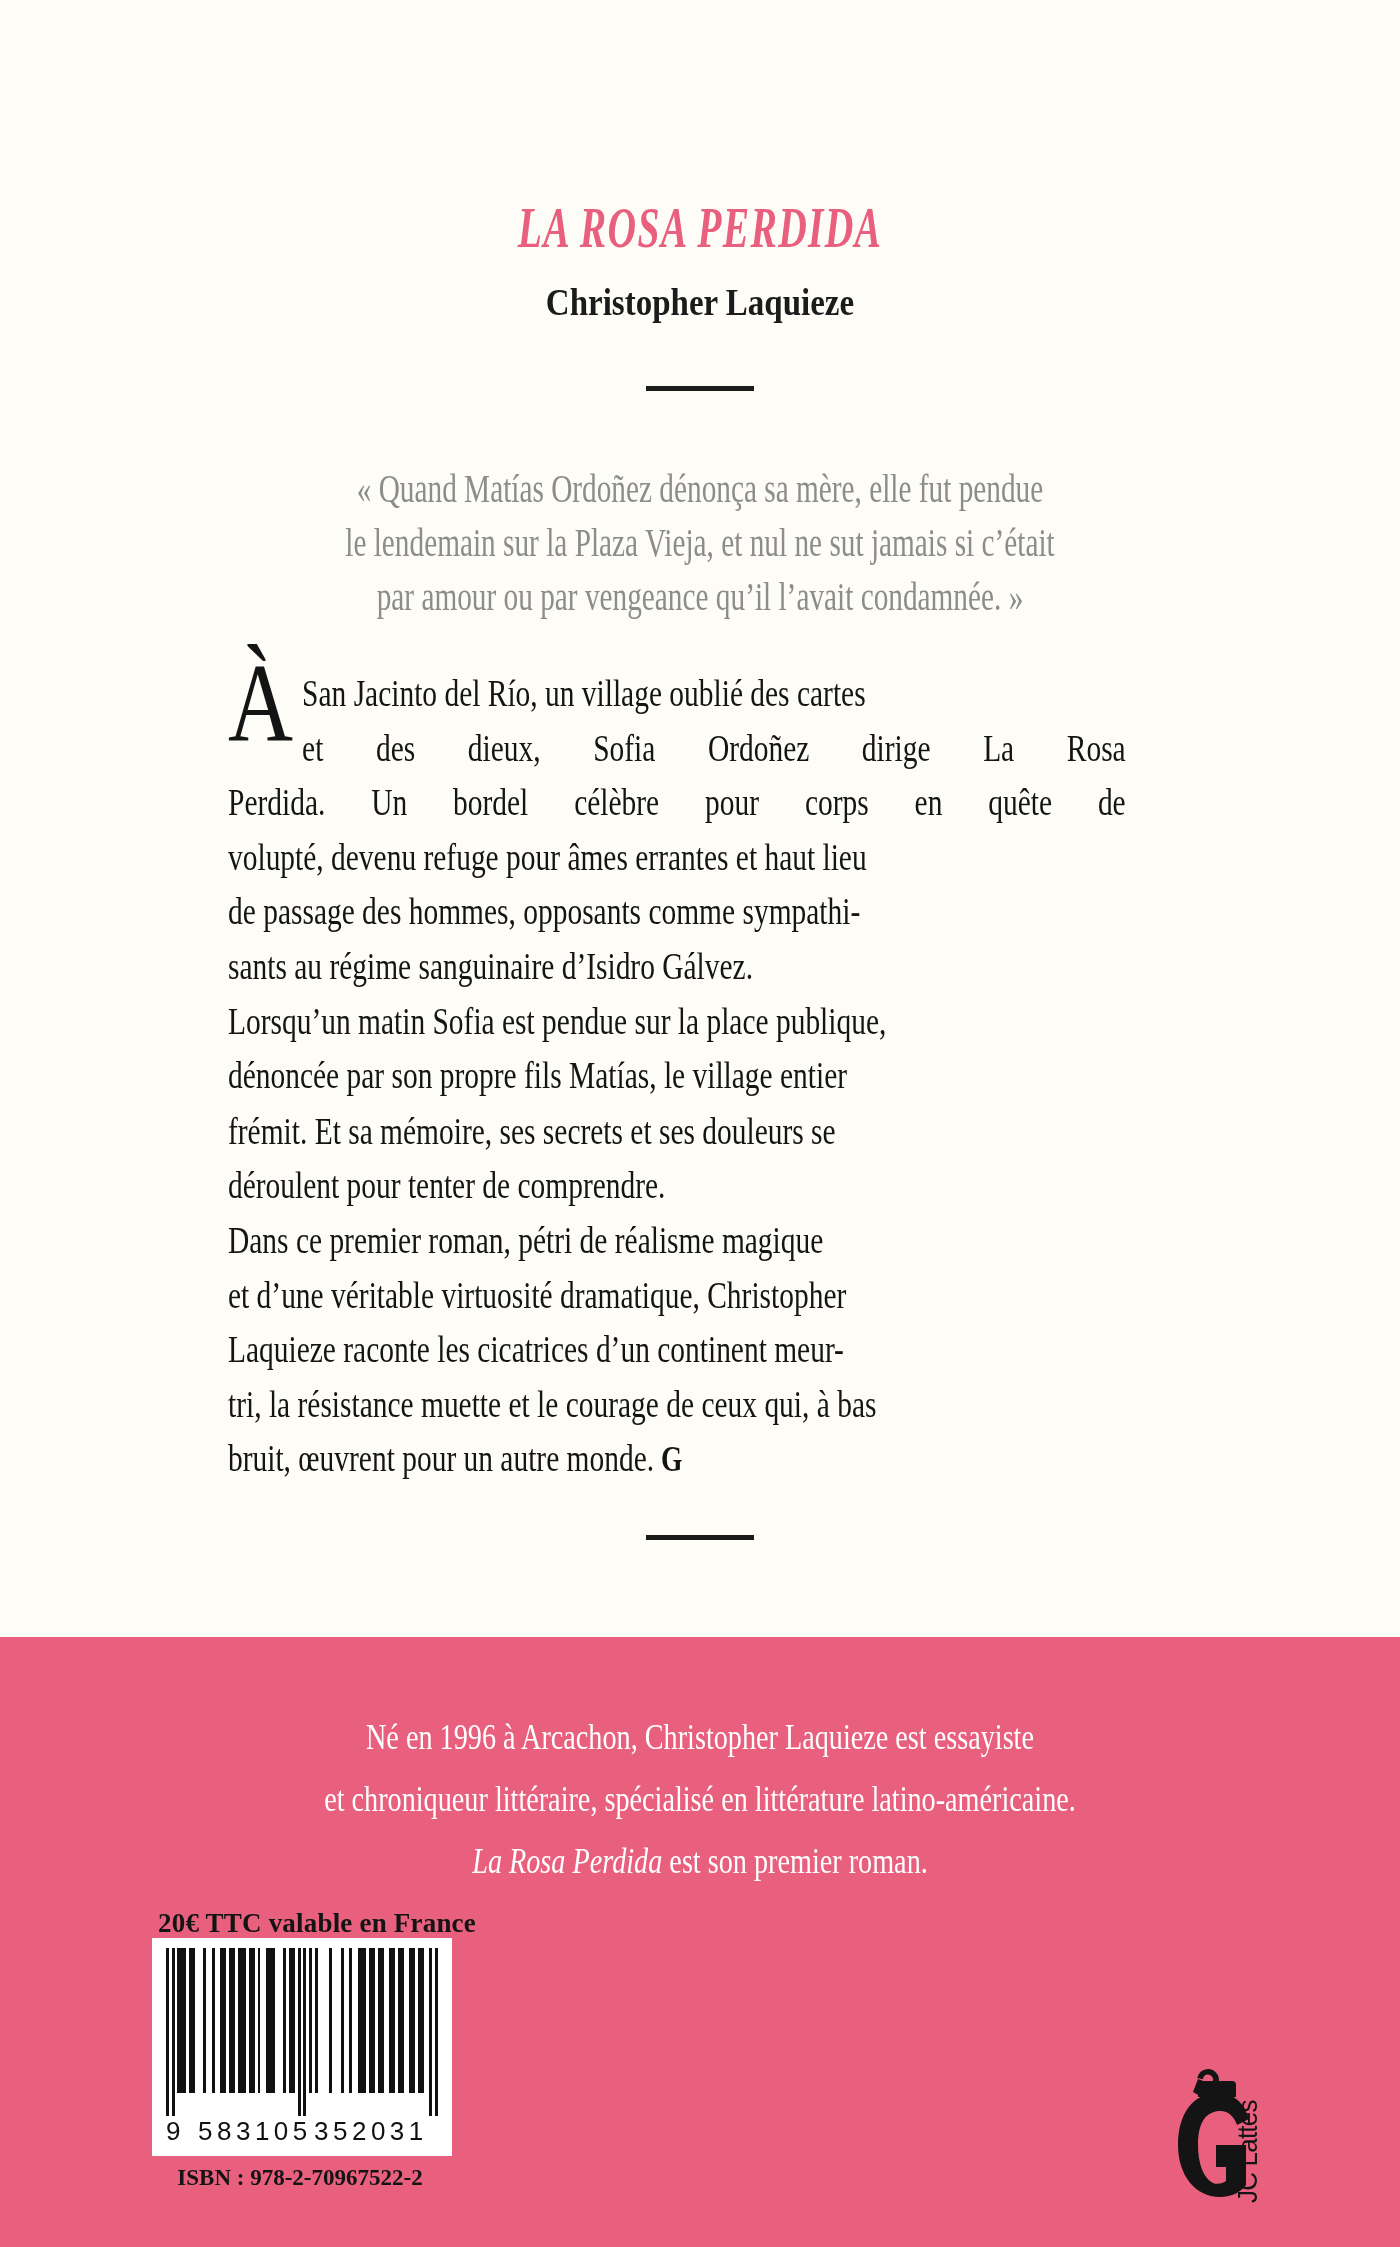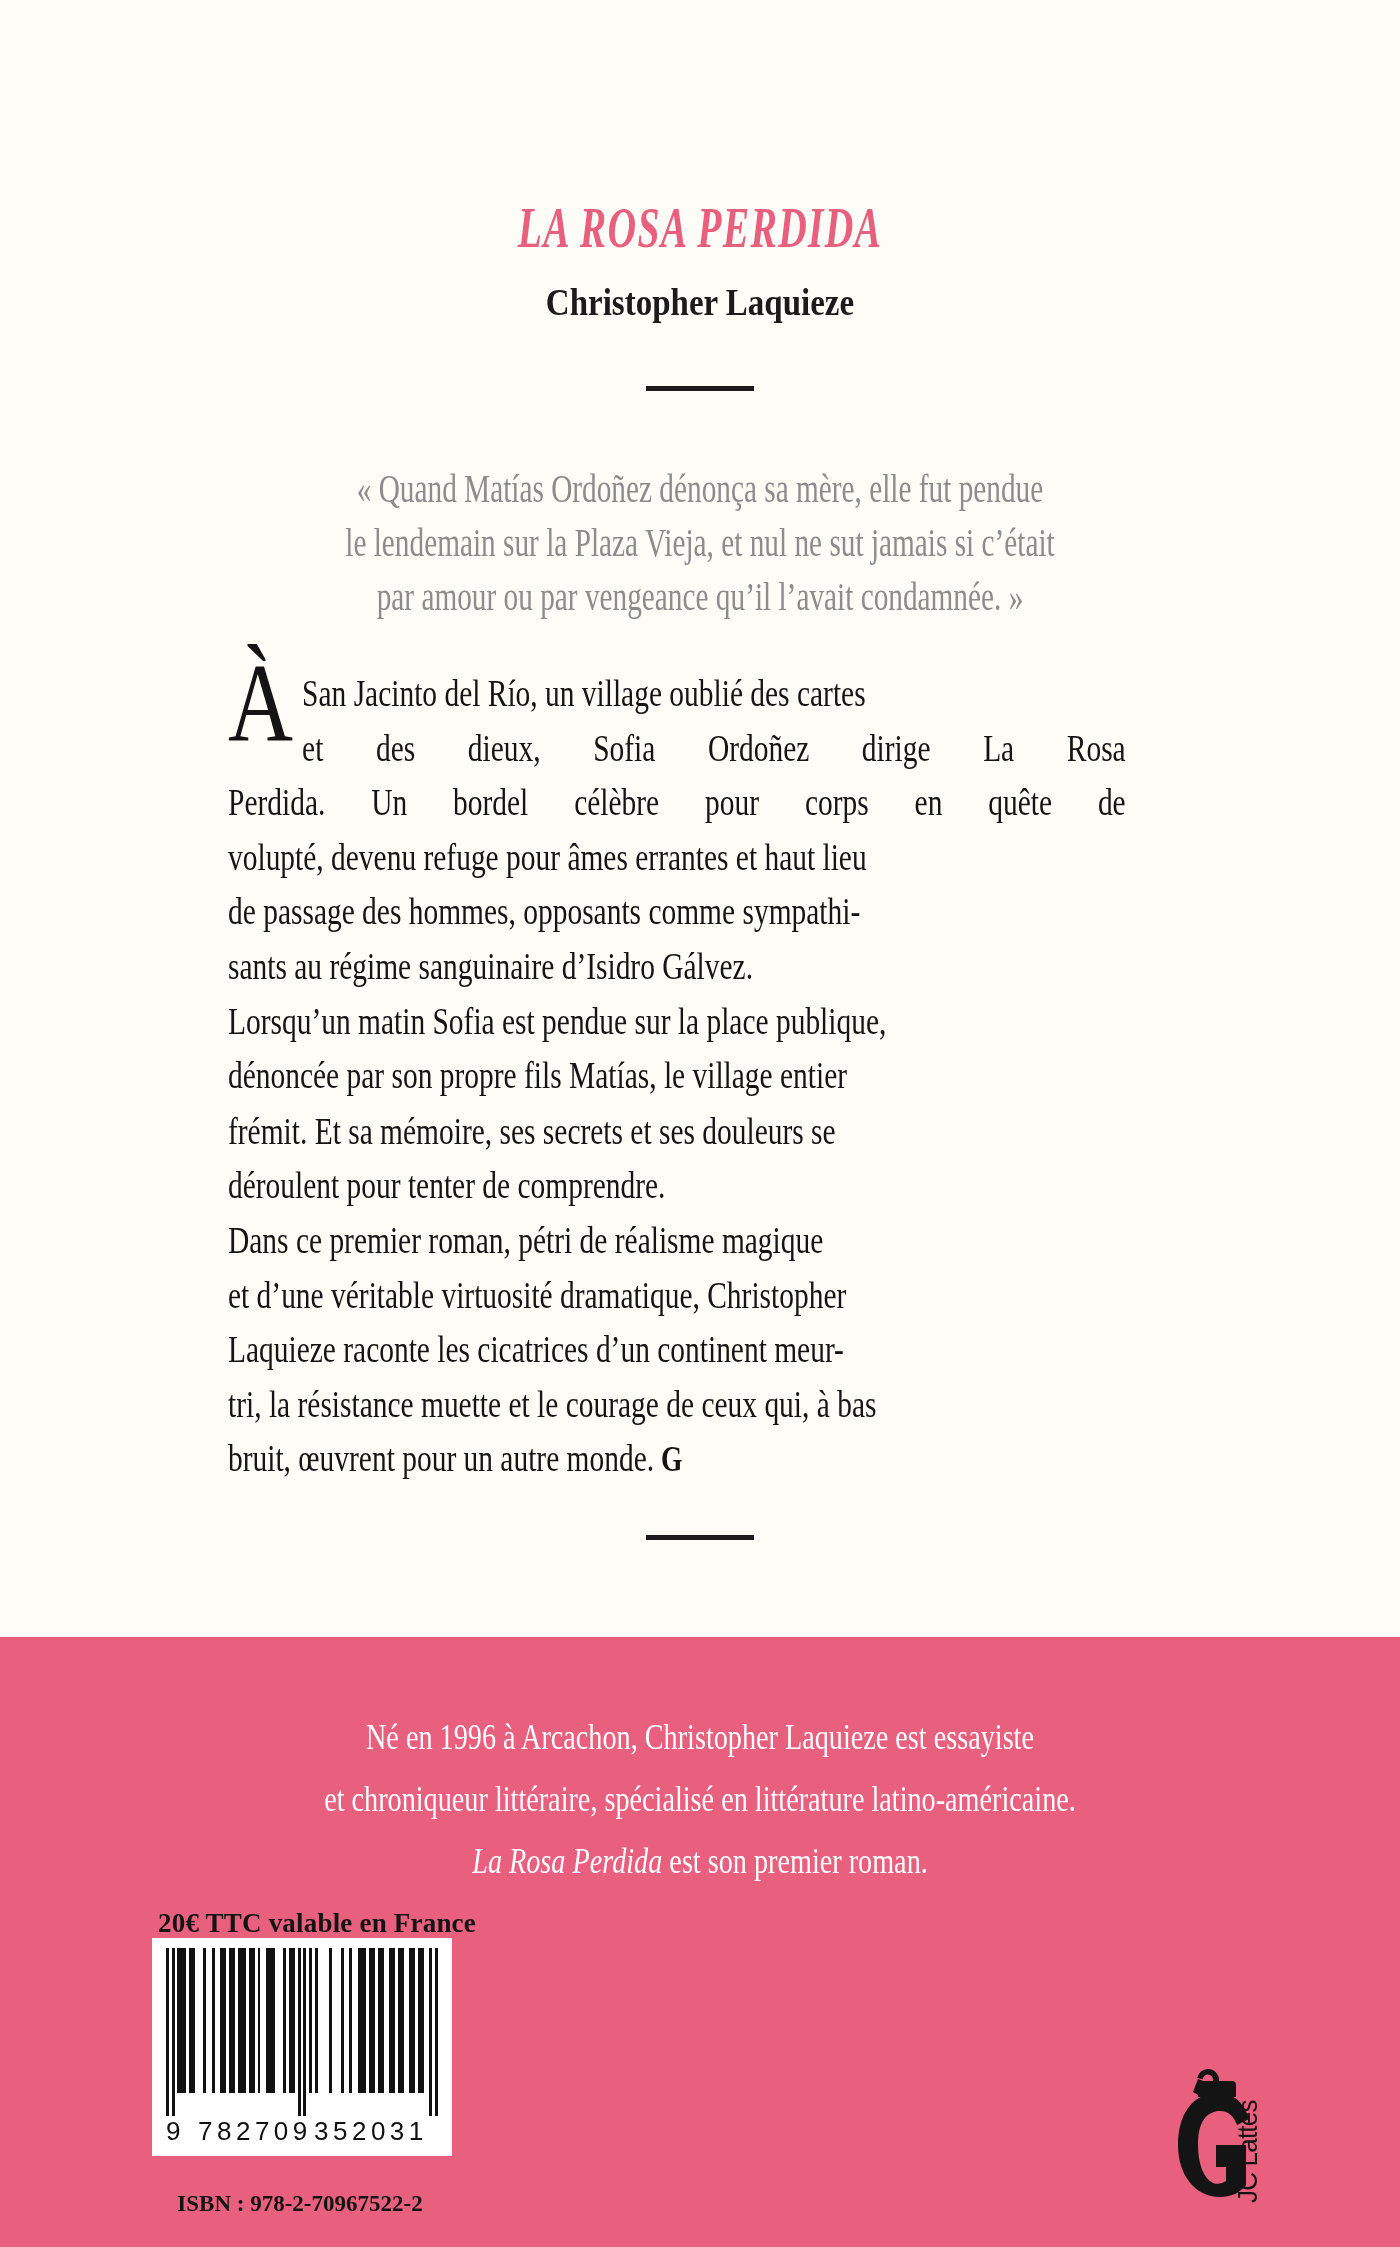--- a/index.html
+++ b/index.html
@@ -202,21 +202,21 @@
     position: absolute;
     left: 90px; top: 2163px;
     width: 420px;
     text-align: center;
     color: #141414;
     font-family: "Liberation Serif", serif;
     font-weight: bold;
     font-size: 23px;
     line-height: 30px;
   }
-  .isbn-block .il { display: block; white-space: nowrap; margin-top: 26px; }
+  .isbn-block .il { display: block; white-space: nowrap; }
 
   
   .logo {
     position: absolute;
     left: 1168px; top: 2063px;
     width: 160px;
     height: 140px;
   }
   .logo svg { display: block; }
   .logo-wordmark-wrap {
@@ -356,21 +356,21 @@
         <i class="s" style="left: 234.779px; width: 2.86316px;"></i>
         <i class="s" style="left: 243.368px; width: 2.86316px;"></i>
         <i class="s" style="left: 246.232px; width: 2.86316px;"></i>
         <i class="s" style="left: 251.958px; width: 2.86316px;"></i>
         <i class="s" style="left: 254.821px; width: 2.86316px;"></i>
         <i class="g" style="left: 263.411px; width: 2.86316px;"></i>
         <i class="g" style="left: 269.137px; width: 2.86316px;"></i>
       </div>
     <div class="ean-digits">
       <span class="ean-l">9</span>
-      <span class="ean-m">782709</span>
+      <span class="ean-m">583105</span>
       <span class="ean-r">352031</span>
     </div>
   </div>
 
   <div class="isbn-block">
     <span class="il">ISBN : 978-2-70967522-2</span>
   </div>
 
   <div class="logo">
     <svg width="100" height="140" viewBox="0 0 100 140">

